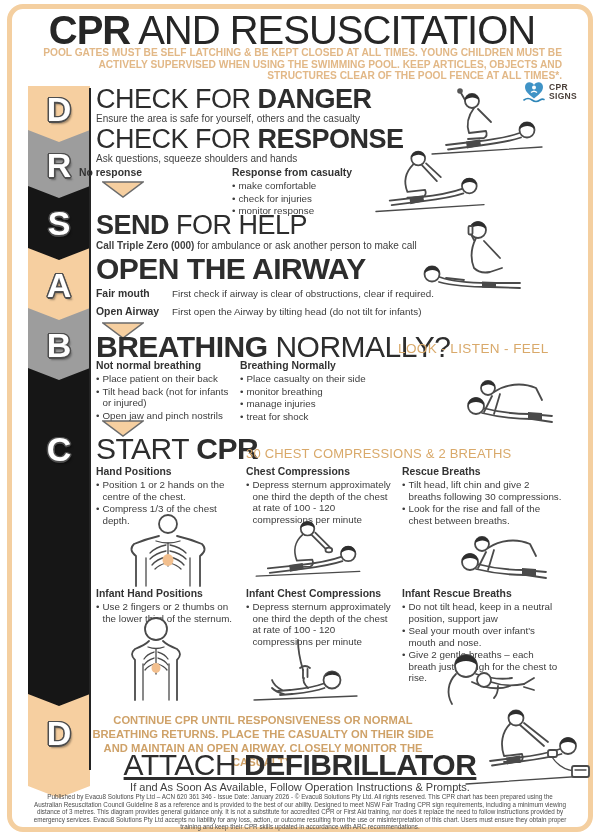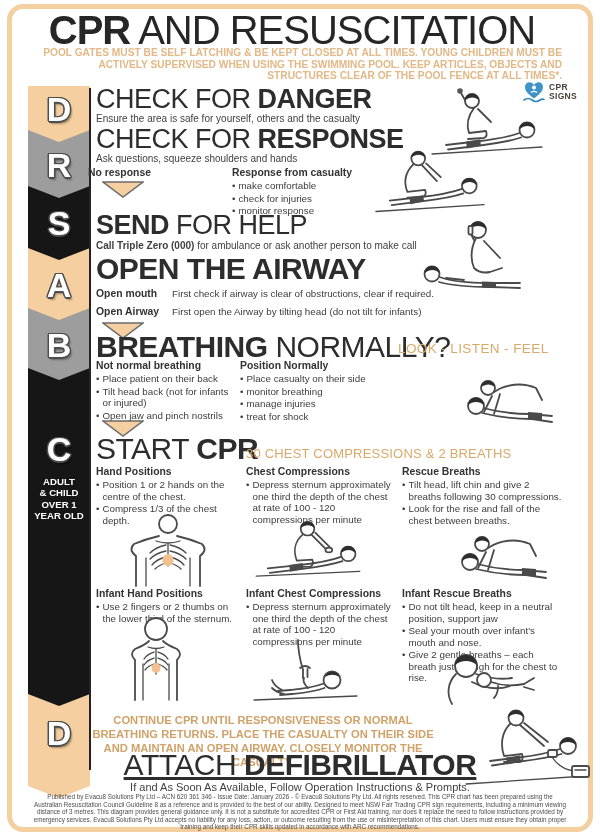--- a/index.html
+++ b/index.html
@@ -92,37 +92,33 @@
       <span class="chev-letter">S</span>
     </div>
   <div class="chev tan" style="top:248px;height:72px;padding-top:20px;">
       <span class="chev-letter">A</span>
     </div>
   <div class="chev gray" style="top:308px;height:72px;padding-top:20px;">
       <span class="chev-letter">B</span>
     </div>
   <div class="chev blk" style="top:368px;height:338px;padding-top:64px;">
     <span class="chev-letter">C</span>
-    <span class="side-label" style="top:108px;">ADULT
-&amp; CHILD
-OVER 1
-YEAR OLD</span>
   </div>
   <div class="chev tan" style="top:694px;height:82px;padding-top:22px;">
       <span class="chev-letter">D</span>
     </div>
 </div>
 <div class="abs sidebar-edge"></div>
 
 <div class="abs h2" style="top:86px;"><span class="lt">CHECK FOR </span><span class="bd">DANGER</span></div>
 <div class="abs sub" style="top:113px;">Ensure the area is safe for yourself, others and the casualty</div>
 
 <div class="abs h2" style="top:126px;"><span class="lt">CHECK FOR </span><span class="bd">RESPONSE</span></div>
 <div class="abs sub" style="top:153px;">Ask questions, squeeze shoulders and hands</div>
-<div class="abs lbl" style="left:88px;top:167px;text-align:center;">No response</div>
+<div class="abs lbl" style="left:79px;top:167px;text-align:center;">No response</div>
 <div class="abs" style="left:102px;top:181px;">
   <svg class="tri" width="42" height="17" viewBox="0 0 42 17">
       <polygon points="1,1 41,1 21,16" fill="#f6cfa0" stroke="#6b6b6b" stroke-width="1.4"></polygon>
     </svg>
 </div>
 <div class="col" style="left:232px;top:167px;width:160px;">
   <span class="lbl">Response from casualty</span>
   <div class="bul">
       <span class="b-dot">•</span>
       <span>make comfortable</span>
@@ -135,21 +131,21 @@
       <span class="b-dot">•</span>
       <span>monitor response</span>
     </div>
 </div>
 
 <div class="abs h2" style="top:212px;"><span class="bd">SEND</span><span class="lt"> FOR HELP</span></div>
 <div class="abs sub" style="top:240px;"><b>Call Triple Zero (000)</b><span> for ambulance or ask another person to make call</span></div>
 
 <div class="abs h2 big" style="top:254px;"><span class="bd">OPEN THE AIRWAY</span></div>
 <div class="abs" style="left:96px;top:288px;width:440px;font-size:9.8px;">
-  <span class="lbl" style="display:inline-block;width:76px;">Open mouth</span><span>First check if airway is clear of obstructions, clear if required.</span>
+  <span class="lbl" style="display:inline-block;width:76px;">Fair mouth</span><span>First check if airway is clear of obstructions, clear if required.</span>
 </div>
 <div class="abs" style="left:96px;top:306px;width:440px;font-size:9.8px;">
   <span class="lbl" style="display:inline-block;width:76px;">Open Airway</span><span>First open the Airway by tilting head (do not tilt for infants)</span>
 </div>
 <div class="abs" style="left:102px;top:322px;">
   <svg class="tri" width="42" height="17" viewBox="0 0 42 17">
       <polygon points="1,1 41,1 21,16" fill="#f6cfa0" stroke="#6b6b6b" stroke-width="1.4"></polygon>
     </svg>
 </div>
 
@@ -164,21 +160,21 @@
   <div class="bul">
       <span class="b-dot">•</span>
       <span>Tilt head back (not for infants or injured)</span>
     </div>
   <div class="bul">
       <span class="b-dot">•</span>
       <span>Open jaw and pinch nostrils</span>
     </div>
 </div>
 <div class="col" style="left:240px;top:360px;width:150px;">
-  <span class="lbl">Position Normally</span>
+  <span class="lbl">Breathing Normally</span>
   <div class="bul">
       <span class="b-dot">•</span>
       <span>Place casualty on their side</span>
     </div>
   <div class="bul">
       <span class="b-dot">•</span>
       <span>monitor breathing</span>
     </div>
   <div class="bul">
       <span class="b-dot">•</span>

